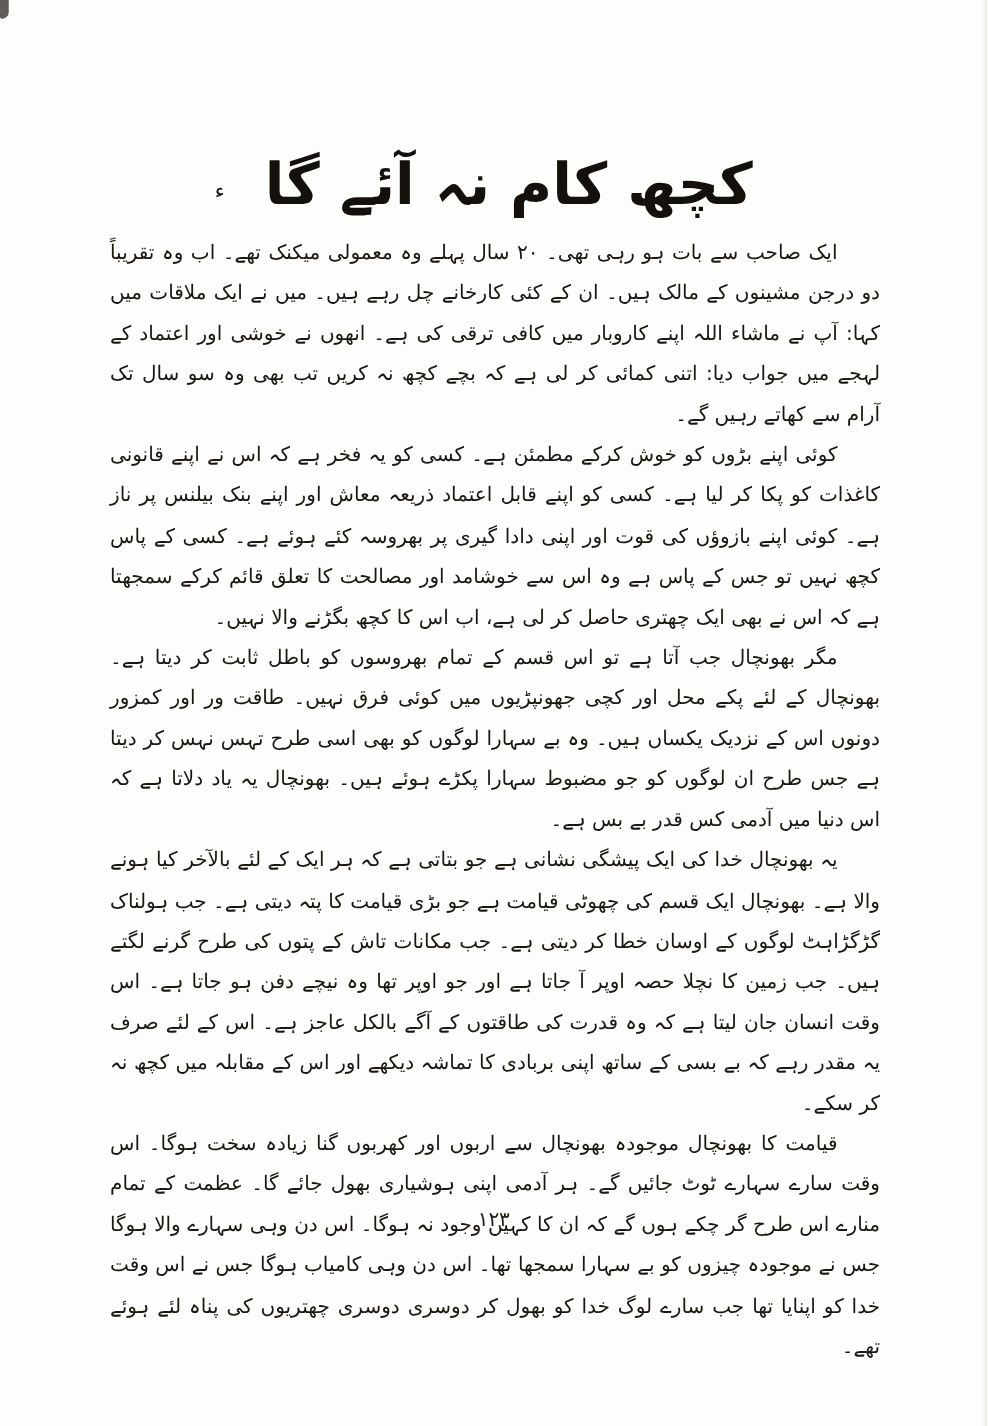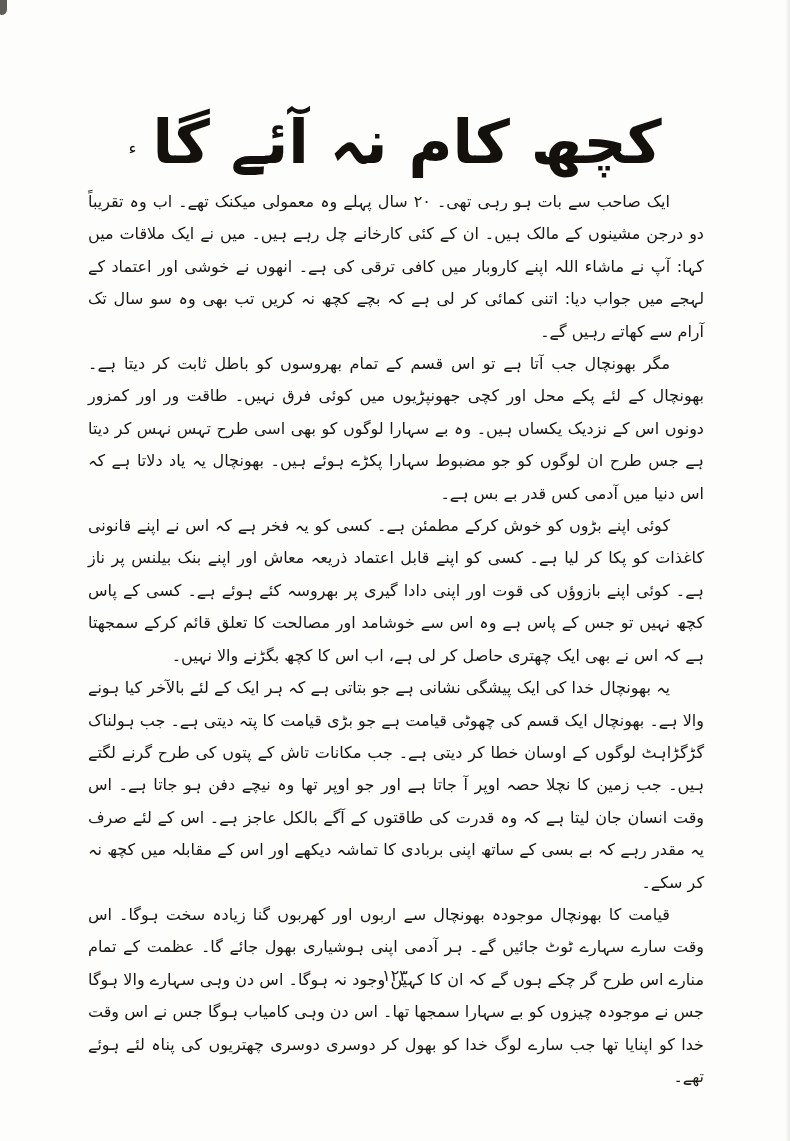--- a/index.html
+++ b/index.html
@@ -44,22 +44,22 @@
     direction: ltr;
   }
   .title-ornament {
     font-size: 17px;
     color: #1b1archive;
     color: #1b1812;
     transform: translateY(6px);
     line-height: 1;
   }
   h1.chapter-title {
-    margin: 0;
-    font-size: 60px;
+    margin: 16px;
+    font-size: 46px;
     font-weight: bold;
     direction: rtl;
     line-height: 1.55;
     letter-spacing: 0px;
     color: #14110c;
   }
   .body-text {
     position: absolute;
     top: 186px;
     right: 86px;
@@ -94,21 +94,21 @@
   <div class="corner-smudge"></div>
   <div class="edge-shade-right"></div>
 
   <div class="title-row">
     <span class="title-ornament">ء</span>
     <h1 class="chapter-title">کچھ کام نہ آئے گا</h1>
   </div>
 
   <div class="body-text">
     <p>ایک صاحب سے بات ہو رہی تھی۔ ۲۰ سال پہلے وہ معمولی میکنک تھے۔ اب وہ تقریباً دو درجن مشینوں کے مالک ہیں۔ ان کے کئی کارخانے چل رہے ہیں۔ میں نے ایک ملاقات میں کہا: آپ نے ماشاء اللہ اپنے کاروبار میں کافی ترقی کی ہے۔ انھوں نے خوشی اور اعتماد کے لہجے میں جواب دیا: اتنی کمائی کر لی ہے کہ بچے کچھ نہ کریں تب بھی وہ سو سال تک آرام سے کھاتے رہیں گے۔</p>
+    <p>کوئی اپنے بڑوں کو خوش کرکے مطمئن ہے۔ کسی کو یہ فخر ہے کہ اس نے اپنے قانونی کاغذات کو پکا کر لیا ہے۔ کسی کو اپنے قابل اعتماد ذریعہ معاش اور اپنے بنک بیلنس پر ناز ہے۔ کوئی اپنے بازوؤں کی قوت اور اپنی دادا گیری پر بھروسہ کئے ہوئے ہے۔ کسی کے پاس کچھ نہیں تو جس کے پاس ہے وہ اس سے خوشامد اور مصالحت کا تعلق قائم کرکے سمجھتا ہے کہ اس نے بھی ایک چھتری حاصل کر لی ہے، اب اس کا کچھ بگڑنے والا نہیں۔</p>
     <p>مگر بھونچال جب آتا ہے تو اس قسم کے تمام بھروسوں کو باطل ثابت کر دیتا ہے۔ بھونچال کے لئے پکے محل اور کچی جھونپڑیوں میں کوئی فرق نہیں۔ طاقت ور اور کمزور دونوں اس کے نزدیک یکساں ہیں۔ وہ بے سہارا لوگوں کو بھی اسی طرح تہس نہس کر دیتا ہے جس طرح ان لوگوں کو جو مضبوط سہارا پکڑے ہوئے ہیں۔ بھونچال یہ یاد دلاتا ہے کہ اس دنیا میں آدمی کس قدر بے بس ہے۔</p>
-    <p>کوئی اپنے بڑوں کو خوش کرکے مطمئن ہے۔ کسی کو یہ فخر ہے کہ اس نے اپنے قانونی کاغذات کو پکا کر لیا ہے۔ کسی کو اپنے قابل اعتماد ذریعہ معاش اور اپنے بنک بیلنس پر ناز ہے۔ کوئی اپنے بازوؤں کی قوت اور اپنی دادا گیری پر بھروسہ کئے ہوئے ہے۔ کسی کے پاس کچھ نہیں تو جس کے پاس ہے وہ اس سے خوشامد اور مصالحت کا تعلق قائم کرکے سمجھتا ہے کہ اس نے بھی ایک چھتری حاصل کر لی ہے، اب اس کا کچھ بگڑنے والا نہیں۔</p>
     <p>یہ بھونچال خدا کی ایک پیشگی نشانی ہے جو بتاتی ہے کہ ہر ایک کے لئے بالآخر کیا ہونے والا ہے۔ بھونچال ایک قسم کی چھوٹی قیامت ہے جو بڑی قیامت کا پتہ دیتی ہے۔ جب ہولناک گڑگڑاہٹ لوگوں کے اوسان خطا کر دیتی ہے۔ جب مکانات تاش کے پتوں کی طرح گرنے لگتے ہیں۔ جب زمین کا نچلا حصہ اوپر آ جاتا ہے اور جو اوپر تھا وہ نیچے دفن ہو جاتا ہے۔ اس وقت انسان جان لیتا ہے کہ وہ قدرت کی طاقتوں کے آگے بالکل عاجز ہے۔ اس کے لئے صرف یہ مقدر رہے کہ بے بسی کے ساتھ اپنی بربادی کا تماشہ دیکھے اور اس کے مقابلہ میں کچھ نہ کر سکے۔</p>
     <p>قیامت کا بھونچال موجودہ بھونچال سے اربوں اور کھربوں گنا زیادہ سخت ہوگا۔ اس وقت سارے سہارے ٹوٹ جائیں گے۔ ہر آدمی اپنی ہوشیاری بھول جائے گا۔ عظمت کے تمام منارے اس طرح گر چکے ہوں گے کہ ان کا کہیں وجود نہ ہوگا۔ اس دن وہی سہارے والا ہوگا جس نے موجودہ چیزوں کو بے سہارا سمجھا تھا۔ اس دن وہی کامیاب ہوگا جس نے اس وقت خدا کو اپنایا تھا جب سارے لوگ خدا کو بھول کر دوسری دوسری چھتریوں کی پناہ لئے ہوئے تھے۔</p>
   </div>
 
   <div class="page-number">۱۲۳</div>
 
 </div>
 
 </body></html>

